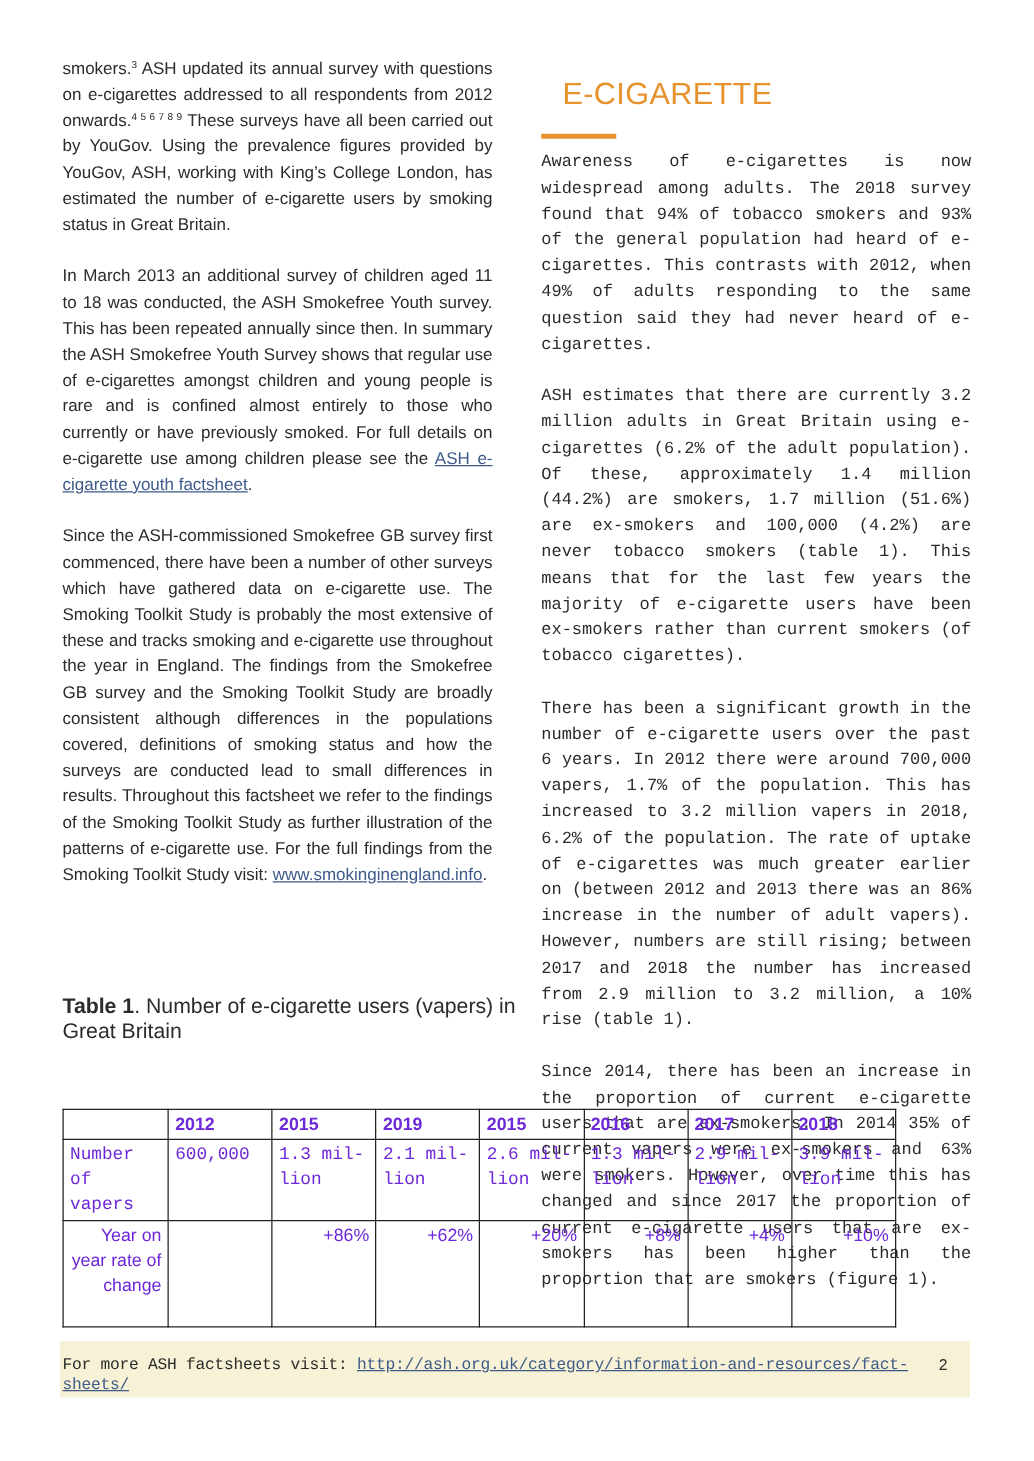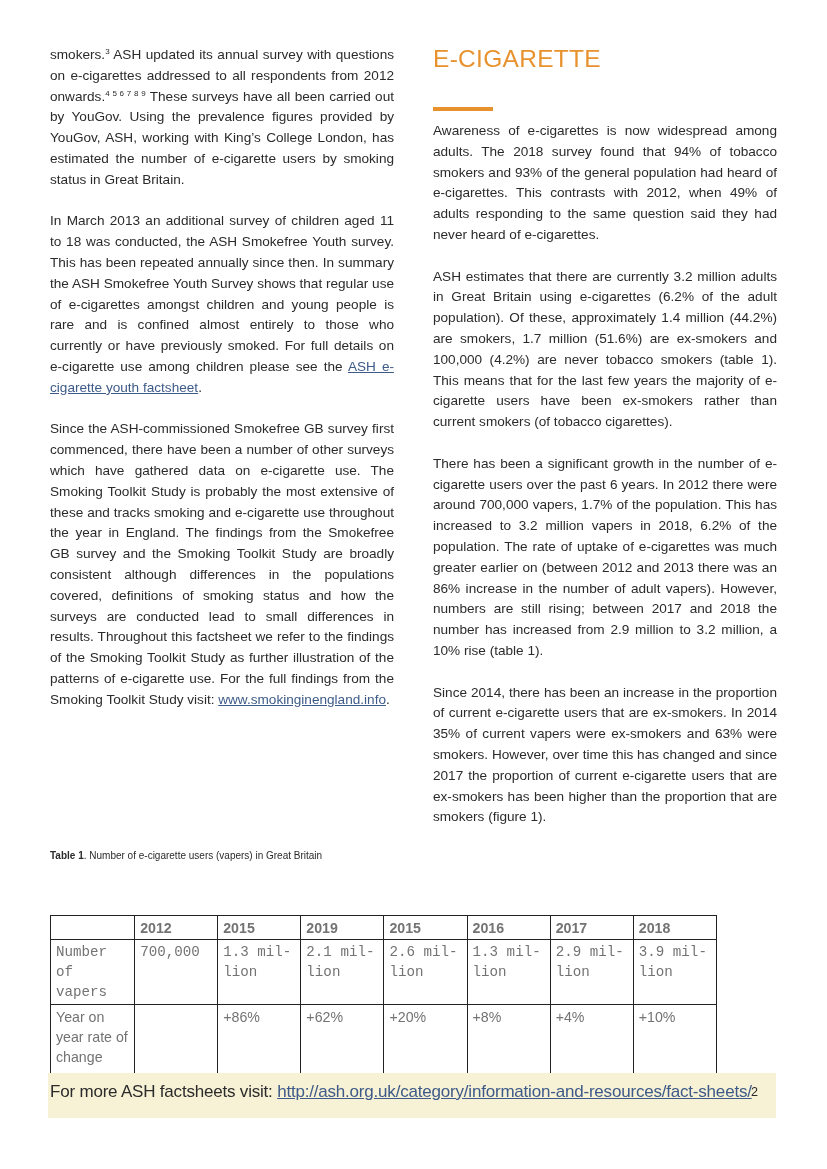--- a/index.html
+++ b/index.html
@@ -1,43 +1,43 @@
 <!DOCTYPE html>
 <html><head>
 <meta charset="utf-8">
 <style>
   html, body { margin: 0; padding: 0; background: #ffffff; }
   body { width: 827px; height: 1169px; position: relative; overflow: hidden;
          font-family: "Liberation Sans", sans-serif; color: #2b2b2b; }
   .col { position: absolute; font-size: 13.6px; line-height: 20.8px; text-align: justify; }
   .col-left { left: 50px; top: 45px; width: 344px; }
-  .col-right { left: 433px; top: 121px; width: 344px; }
+  .col-right { left: 433px; top: 121px; width: 344px; font-family: Liberation Mono, monospace; }
   .col p { margin: 0 0 20.8px 0; }
   .col p:last-child { margin-bottom: 0; }
   a.link { color: #3d5a88; text-decoration: underline; }
   sup { font-size: 8px; line-height: 0; vertical-align: 5px; }
   .heading { position: absolute; left: 433px; top: 46px; width: 360px; color: #e8922e;
-             font-size: 24.5px; line-height: 26px; letter-spacing: 0.3px; margin: 0; font-weight: normal; }
+             font-size: 24.5px; line-height: 26px; letter-spacing: 0.3px; margin: 17px; font-weight: normal; }
   .heading span { display: block; }
   .heading-rule { position: absolute; left: 433px; top: 107px; width: 60px; height: 4px; background: #e8922e; }
-  .table-caption { position: absolute; left: 50px; top: 846px; width: 370px; font-size: 10px;
+  .table-caption { position: absolute; left: 50px; top: 795px; width: 370px; font-size: 17px;
                    line-height: 20px; color: #2b2b2b; }
   .table-caption b { font-weight: bold; }
   table.data { position: absolute; left: 50px; top: 887px; width: 667px; border-collapse: collapse;
-               font-size: 14.2px; line-height: 20px; color: #737373; margin-top: 28px; }
+               font-size: 14.2px; line-height: 20px; color: #6d28d9; }
   table.data td, table.data th { border: 1.6px solid #222; vertical-align: top; padding: 2px 5px;
                                   text-align: left; }
   table.data th { font-weight: bold; height: 20px; padding-top: 2px; padding-bottom: 1px; }
   table.data td.rowhead { width: 73px; }
   table.data td.val { width: 72px; }
   table.data tr.r-count td { height: 40px; font-family: Liberation Mono, monospace; }
-  table.data tr.r-change td { height: 80px; }
+  table.data tr.r-change td { height: 80px; text-align: right; }
   .footer { position: absolute; left: 48px; top: 1073px; width: 728px; height: 45px; background: #f7f1d5; }
-  .footer-text { position: absolute; left: 2px; top: 11px; font-size: 17px; line-height: 16px; color: #2b2b2b;
-                 letter-spacing: -0.2px; }
+  .footer-text { position: absolute; left: 2px; top: 11px; font-size: 13px; line-height: 16px; color: #2b2b2b;
+                 letter-spacing: -0.2px; font-family: Liberation Mono, monospace; }
   .footer-page { position: absolute; right: 18px; top: 11px; font-size: 12.6px; line-height: 16px; color: #2b2b2b; }
 </style>
 </head>
 <body>
 
 <div class="col col-left">
   <p><span>smokers.</span><sup>3</sup><span> ASH updated its annual survey with questions on e-cigarettes addressed to all respondents from 2012 onwards.</span><sup>4 5 6 7 8 9</sup><span> These surveys have all been carried out by YouGov. Using the prevalence figures provided by YouGov, ASH, working with King’s College London, has estimated the number of e-cigarette users by smoking status in Great Britain.</span></p>
   <p><span>In March 2013  an additional survey of children aged 11 to 18 was conducted, the ASH Smokefree Youth survey. This has been repeated annually since then.  In summary the ASH Smokefree Youth Survey shows that regular use of e-cigarettes amongst children and young people is rare and is confined almost entirely to those who currently or have previously smoked. For full details on e-cigarette use among children please see the </span><a class="link">ASH e-cigarette youth factsheet</a><span>.</span></p>
   <p><span>Since the ASH-commissioned Smokefree GB survey first commenced, there have been a number of other surveys which have gathered data on e-cigarette use.  The Smoking Toolkit Study  is probably the most extensive of these and tracks smoking and e-cigarette use throughout the year in England. The findings from the Smokefree GB survey and the Smoking Toolkit Study are broadly consistent although differences in the populations covered, definitions of smoking status and how the surveys are conducted lead to small differences in results. Throughout this factsheet we refer to the findings of the Smoking Toolkit Study as further illustration of the patterns of e-cigarette use. For the full findings from the Smoking Toolkit Study visit: </span><a class="link">www.smokinginengland.info</a><span>.</span></p>
 </div>
@@ -65,21 +65,21 @@
       <th>2019</th>
       <th>2015</th>
       <th>2016</th>
       <th>2017</th>
       <th>2018</th>
     </tr>
   </thead>
   <tbody>
     <tr class="r-count">
       <td class="rowhead">Number of vapers</td>
-      <td class="val">700,000</td>
+      <td class="val">600,000</td>
       <td class="val">1.3 mil-lion</td>
       <td class="val">2.1 mil-lion</td>
       <td class="val">2.6 mil-lion</td>
       <td class="val">1.3 mil-lion</td>
       <td class="val">2.9 mil-lion</td>
       <td class="val">3.9 mil-lion</td>
     </tr>
     <tr class="r-change">
       <td class="rowhead">Year on year rate of change</td>
       <td class="val"></td>

